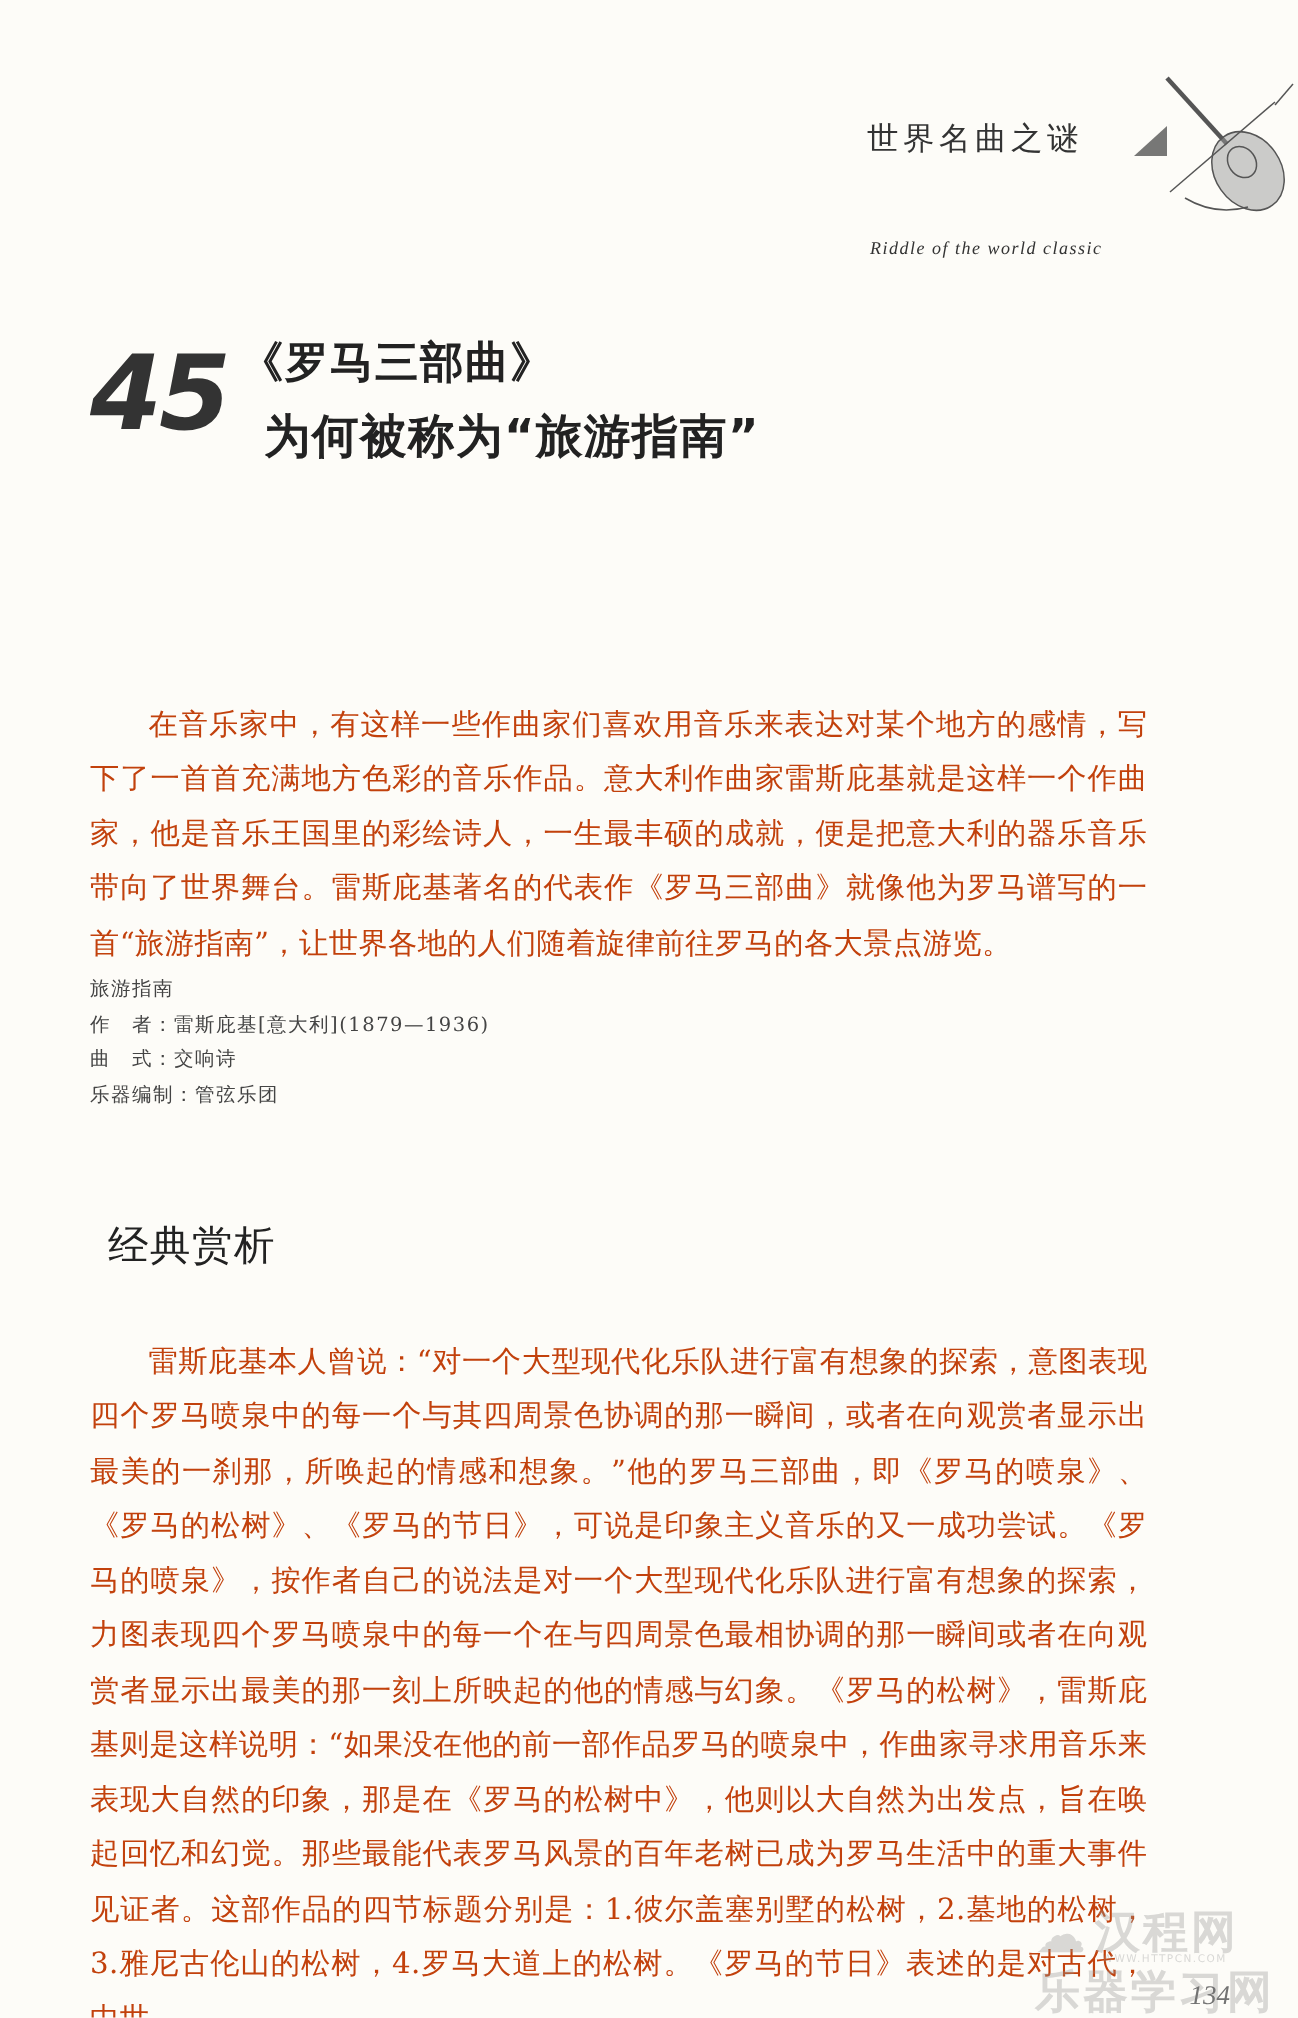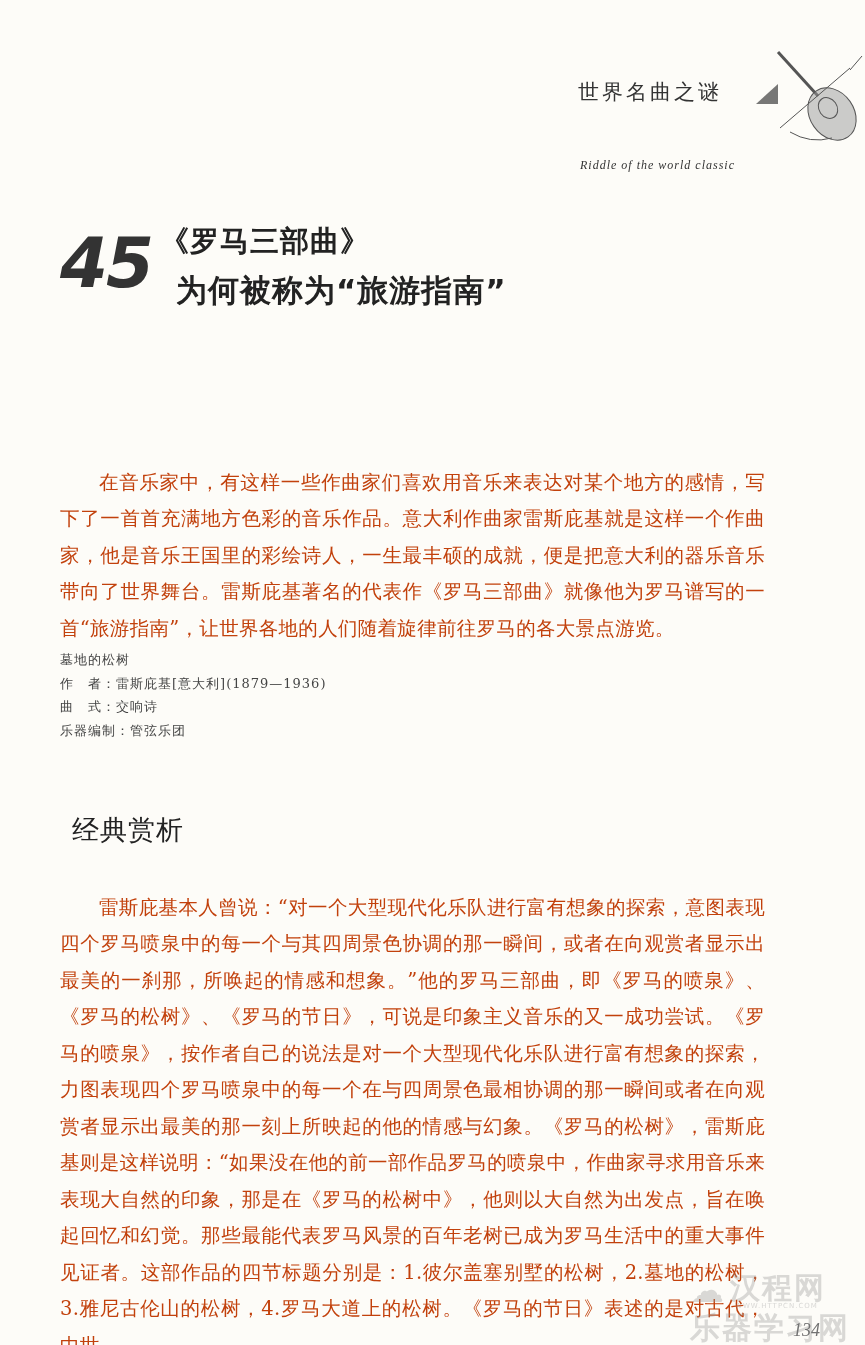--- a/index.html
+++ b/index.html
@@ -101,21 +101,21 @@
     </svg>
   </div>
 
   <div class="chapter-num">45</div>
   <div class="chapter-title-1">《罗马三部曲》</div>
   <div class="chapter-title-2">为何被称为“旅游指南”</div>
 
   <p class="para intro">在音乐家中，有这样一些作曲家们喜欢用音乐来表达对某个地方的感情，写下了一首首充满地方色彩的音乐作品。意大利作曲家雷斯庇基就是这样一个作曲家，他是音乐王国里的彩绘诗人，一生最丰硕的成就，便是把意大利的器乐音乐带向了世界舞台。雷斯庇基著名的代表作《罗马三部曲》就像他为罗马谱写的一首“旅游指南”，让世界各地的人们随着旋律前往罗马的各大景点游览。</p>
 
   <div class="profile">
-    <div>墓地的松树</div>
+    <div>旅游指南</div>
     <div>作　者：雷斯庇基[意大利](1879—1936)</div>
     <div>曲　式：交响诗</div>
     <div>乐器编制：管弦乐团</div>
   </div>
 
   <div class="section-heading">经典赏析</div>
 
   <p class="para analysis-text">雷斯庇基本人曾说：“对一个大型现代化乐队进行富有想象的探索，意图表现四个罗马喷泉中的每一个与其四周景色协调的那一瞬间，或者在向观赏者显示出最美的一刹那，所唤起的情感和想象。”他的罗马三部曲，即《罗马的喷泉》、《罗马的松树》、《罗马的节日》，可说是印象主义音乐的又一成功尝试。《罗马的喷泉》，按作者自己的说法是对一个大型现代化乐队进行富有想象的探索，力图表现四个罗马喷泉中的每一个在与四周景色最相协调的那一瞬间或者在向观赏者显示出最美的那一刻上所映起的他的情感与幻象。《罗马的松树》，雷斯庇基则是这样说明：“如果没在他的前一部作品罗马的喷泉中，作曲家寻求用音乐来表现大自然的印象，那是在《罗马的松树中》，他则以大自然为出发点，旨在唤起回忆和幻觉。那些最能代表罗马风景的百年老树已成为罗马生活中的重大事件见证者。这部作品的四节标题分别是：1.彼尔盖塞别墅的松树，2.墓地的松树，3.雅尼古伦山的松树，4.罗马大道上的松树。《罗马的节日》表述的是对古代，中世</p>
 
   <div class="watermark">

